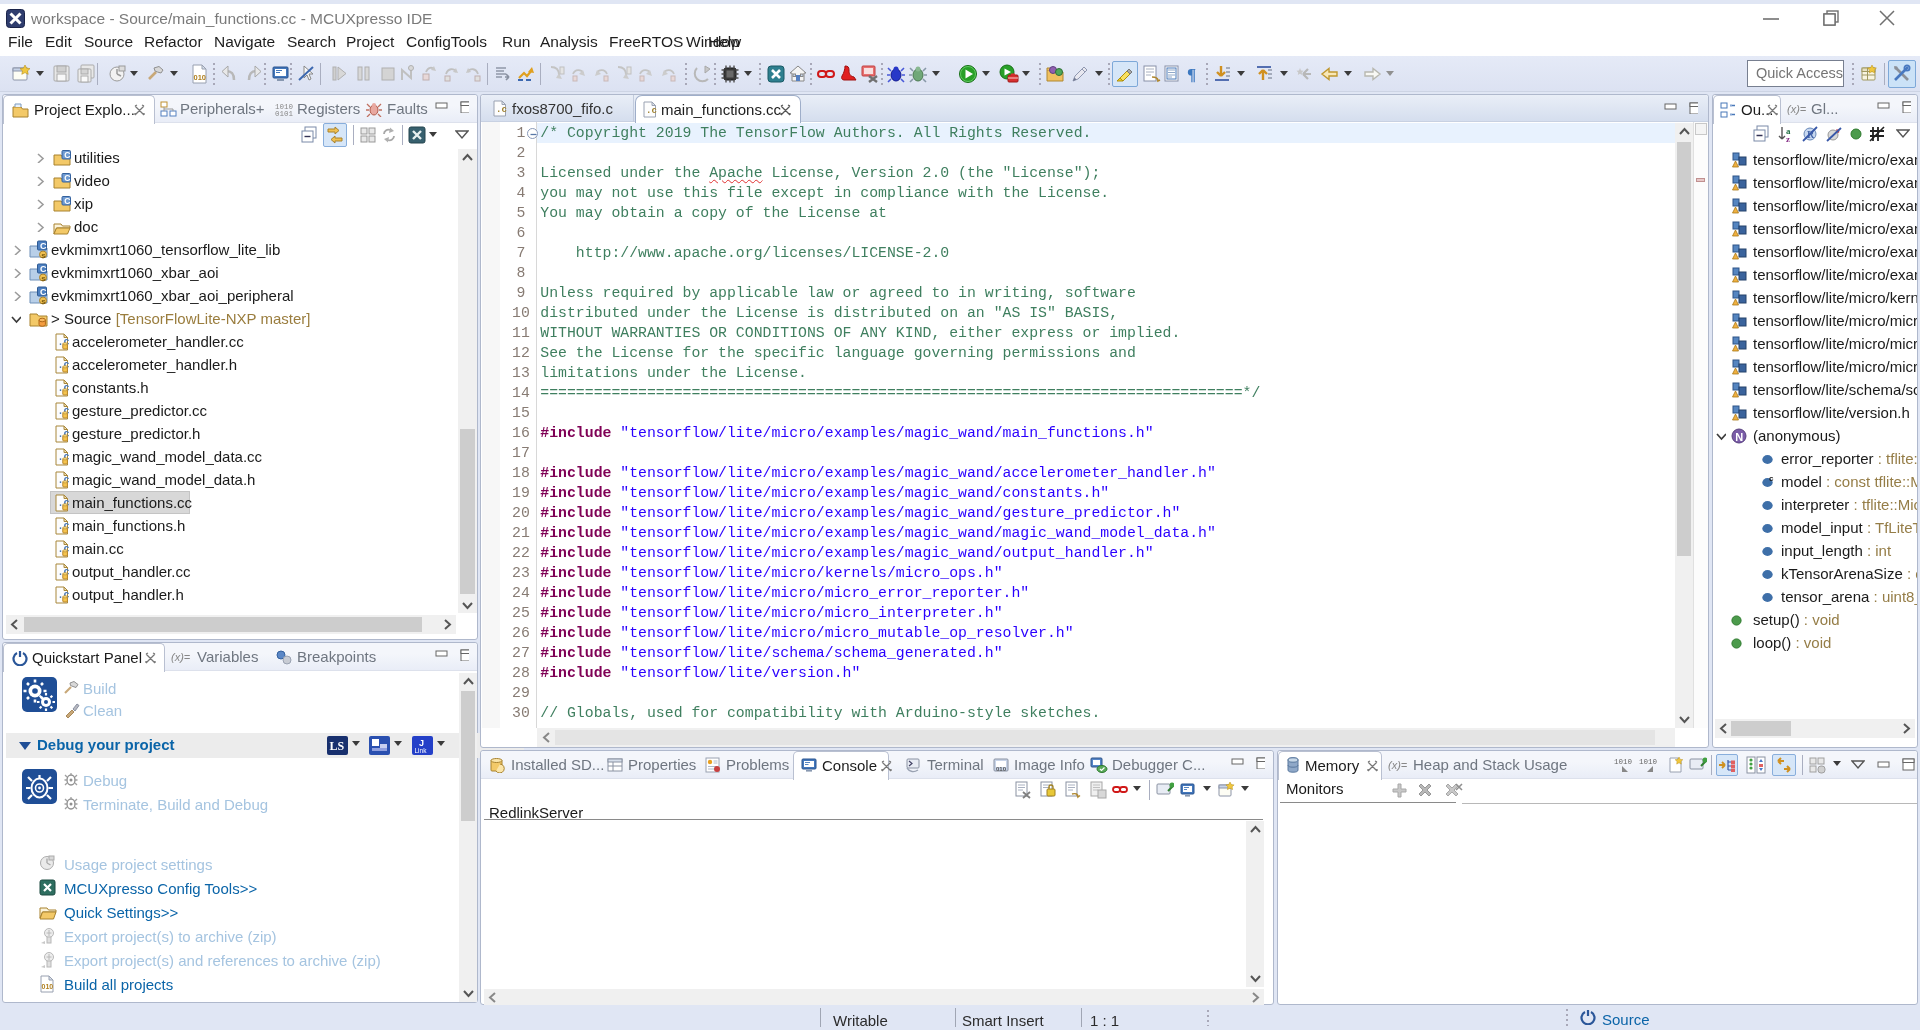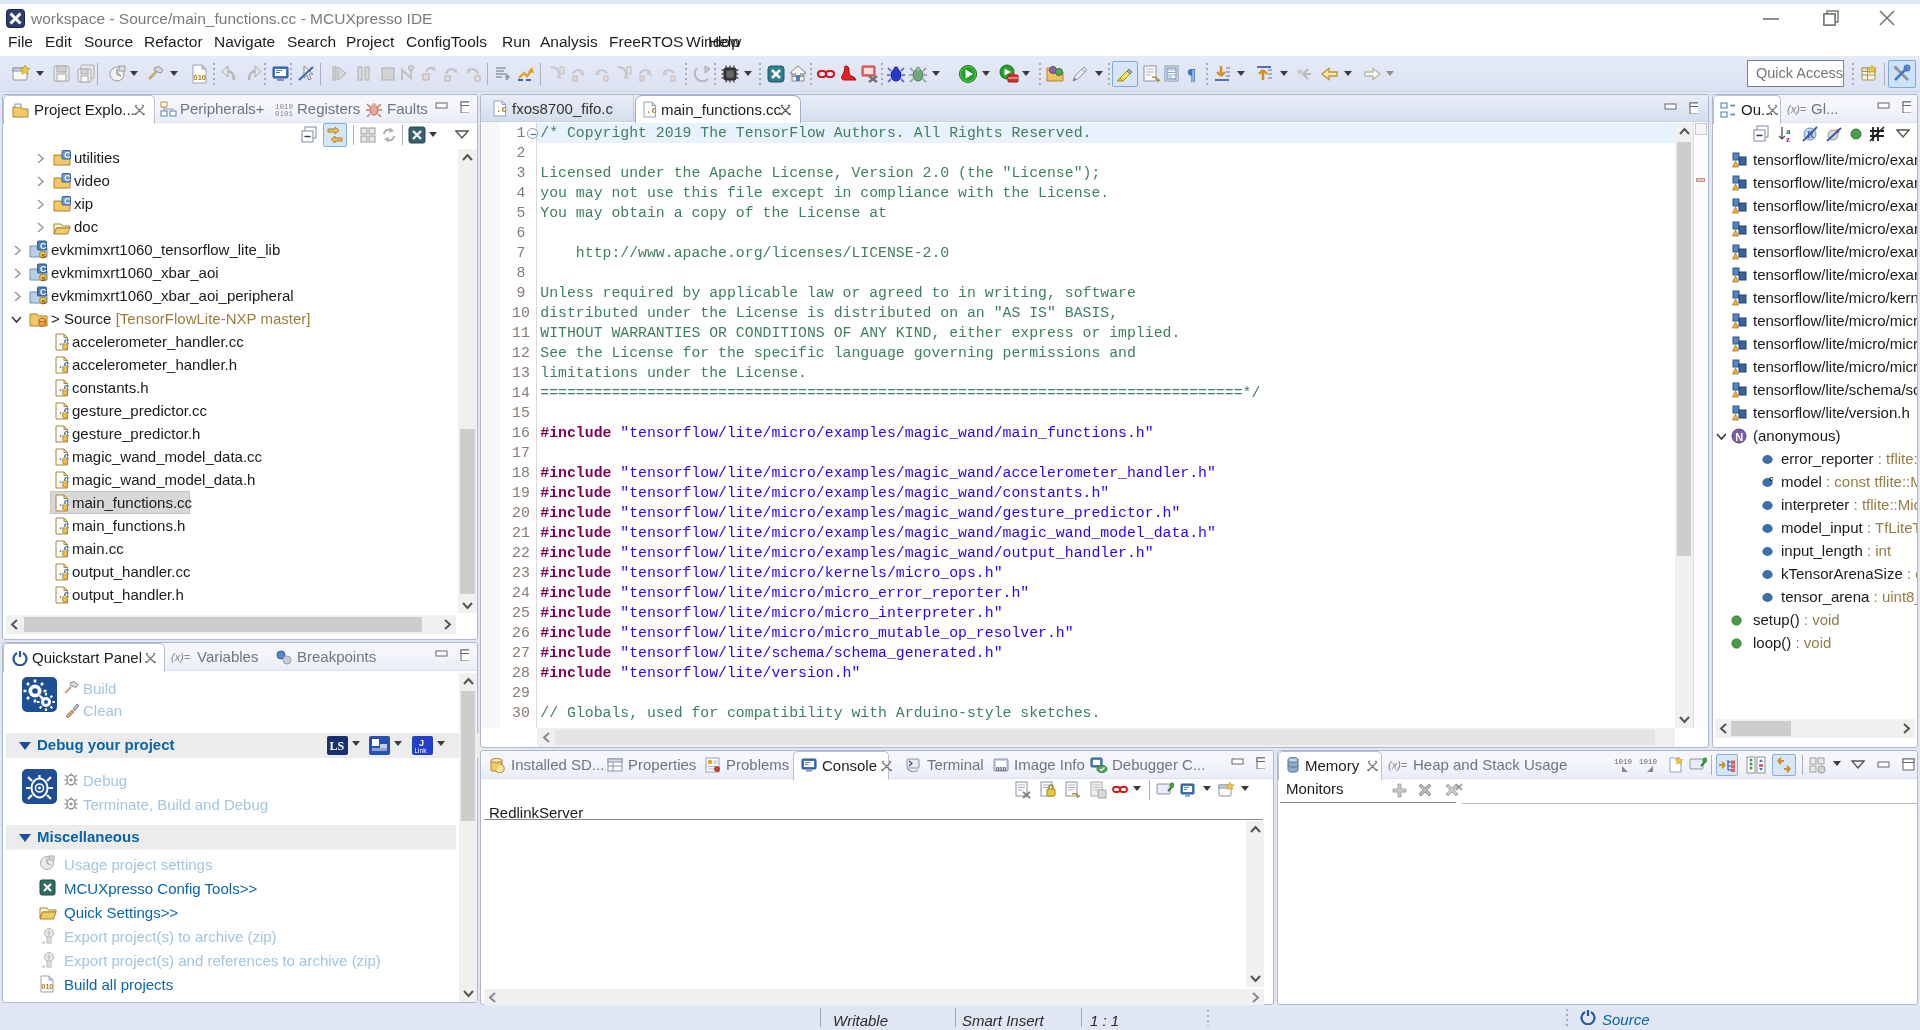--- a/index.html
+++ b/index.html
@@ -19,32 +19,32 @@
 .tabstrip { position:absolute; left:0; top:0; right:0; height:28px; background:linear-gradient(#F4F6FB 40%,#E9EDF7); border-bottom:1px solid #DDE1EC; border-radius:3px 3px 0 0; }
 .vtab { position:absolute; top:0; height:28px; font-size:15px; color:#6F7680; white-space:nowrap; }
 .vtab.active { background:#fff; border:1px solid #B9C0D1; border-bottom:0; border-radius:5px 5px 0 0; color:#1c1c1c; height:29px; }
 .tlbl { position:absolute; top:5px; }
 .minmax { position:absolute; width:34px; height:12px; }
 .editor-strip { position:absolute; left:0; top:0; right:0; height:27px; background:linear-gradient(#E9EEF7,#D5DEEE); border-bottom:1px solid #C8D1E2; border-radius:3px 3px 0 0; }
 .mono { font-family:"Liberation Mono",monospace; font-size:14.82px; line-height:20px; white-space:pre; }
 .cm { color:#3F7F5F; }
 .pp { color:#7F0055; font-weight:bold; }
 .str { color:#2A00FF; }
-.sp { text-decoration-style:wavy; text-decoration-color:#E03030; text-decoration-thickness:1px; text-underline-offset:2px;margin-top:45px; }
+.sp { text-decoration:underline; text-decoration-style:wavy; text-decoration-color:#E03030; text-decoration-thickness:1px; text-underline-offset:2px;margin-top:45px; }
 .row { position:absolute; height:23px; font-size:15px; color:#1a1a1a; white-space:nowrap; }
 .chev { position:absolute; width:10px; height:10px; }
 .hdr { position:absolute; left:3px; background:#ECECEC; height:25px; }
 .hdr span { position:absolute; left:31px; top:3px; color:#0A64A8; font-weight:bold; font-size:15px; }
 .qlink { position:absolute; font-size:15px; }
 .dis { color:#A5C4E0; }
 .blu { color:#0A64A8; }
 .scroll-v { position:absolute; background:#F0F0F0; }
 .scroll-h { position:absolute; background:#F0F0F0; }
 .thumb { position:absolute; background:#CDCDCD; }
-#statusbar { position:absolute; left:0; top:1005px; width:1875px; height:25px; background:#E0E6F4; font-size:15px; color:#2b2b2b;font-style:italic; }
+#statusbar { position:absolute; left:0; top:1005px; width:1875px; height:25px; background:#E0E6F4; font-size:15px; color:#2b2b2b; }
 </style>
 </head>
 <body>
 <div id="titlebar">
   <svg class="abs" style="left:6px;top:5px" width="19" height="19">
       <rect x="0.5" y="0.5" width="18" height="18" rx="3" fill="#2F3D6E" stroke="#1A2348"></rect>
       <path d="M4.5 4.5 L14.5 14.5 M14.5 4.5 L4.5 14.5" stroke="#FFFFFF" stroke-width="3"></path>
     </svg>
   <span id="title-text">workspace - Source/main_functions.cc - MCUXpresso IDE</span>
   <svg class="abs" style="left:1758px;top:4px" width="160" height="22">
@@ -732,26 +732,20 @@
         <circle cx="8" cy="9" r="1.5" fill="#909090"></circle>
         <path d="M8 4 V2 M4 6 L2 4 M12 6 L14 4 M4 9 H1.5 M12 9 H14.5 M4 12 L2 14 M12 12 L14 14" stroke="#A0A0A0" stroke-width="1.3"></path>
       </svg>
     <span class="qlink dis" style="left:80px;top:129px">Debug</span>
     <svg class="abs" style="left:60px;top:152px" width="17" height="17">
         <ellipse cx="8" cy="9" rx="4" ry="5" fill="none" stroke="#909090" stroke-width="1.4"></ellipse>
         <circle cx="8" cy="9" r="1.5" fill="#909090"></circle>
         <path d="M8 4 V2 M4 6 L2 4 M12 6 L14 4 M4 9 H1.5 M12 9 H14.5 M4 12 L2 14 M12 12 L14 14" stroke="#A0A0A0" stroke-width="1.3"></path>
       </svg>
     <span class="qlink dis" style="left:80px;top:153px">Terminate, Build and Debug</span>
-    <div class="hdr" style="top:182px;width:450px">
-        <svg class="abs" style="left:13px;top:9px" width="12" height="9">
-          <path d="M0 0 h12 l-6 8 z" fill="#1F4E96"></path>
-        </svg>
-        <span>Miscellaneous</span>
-      </div>
     <svg class="abs" style="left:36px;top:212px" width="17" height="17">
         <circle cx="8" cy="8" r="6.5" fill="#EAEAEA" stroke="#ABABAB"></circle>
         <path d="M8 8 L8 3.5 M8 8 L11.5 10" stroke="#ABABAB" stroke-width="1.4"></path>
         <rect x="10" y="1" width="5" height="4" fill="#D8D8D8" stroke="#ABABAB"></rect>
       </svg>
     <span class="qlink dis" style="left:61px;top:213px">Usage project settings</span>
     <svg class="abs" style="left:36px;top:236px" width="17" height="17">
         <rect x="1" y="1" width="15" height="15" rx="2" fill="#2E6E60" stroke="#1C4A40"></rect>
         <path d="M5 5 L12 12 M12 5 L5 12" stroke="#FFFFFF" stroke-width="2.2"></path>
       </svg>

